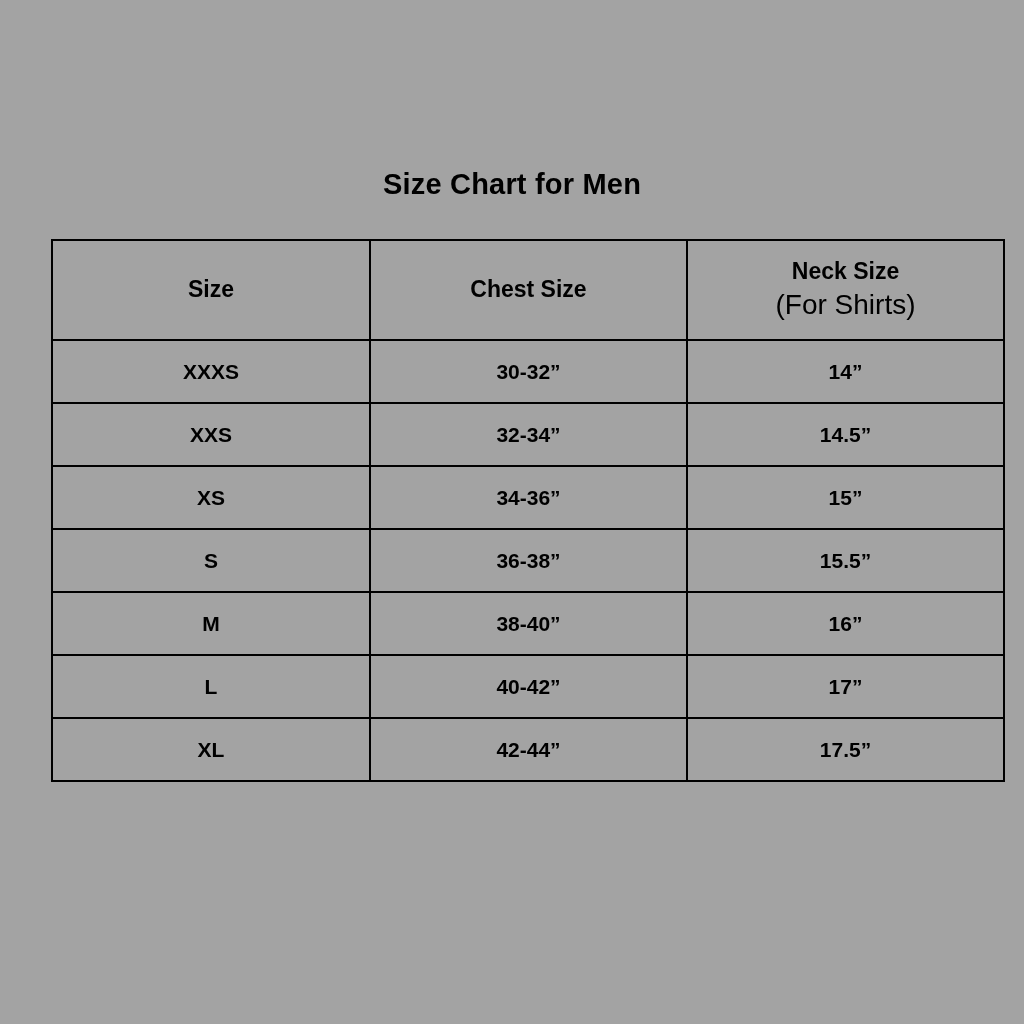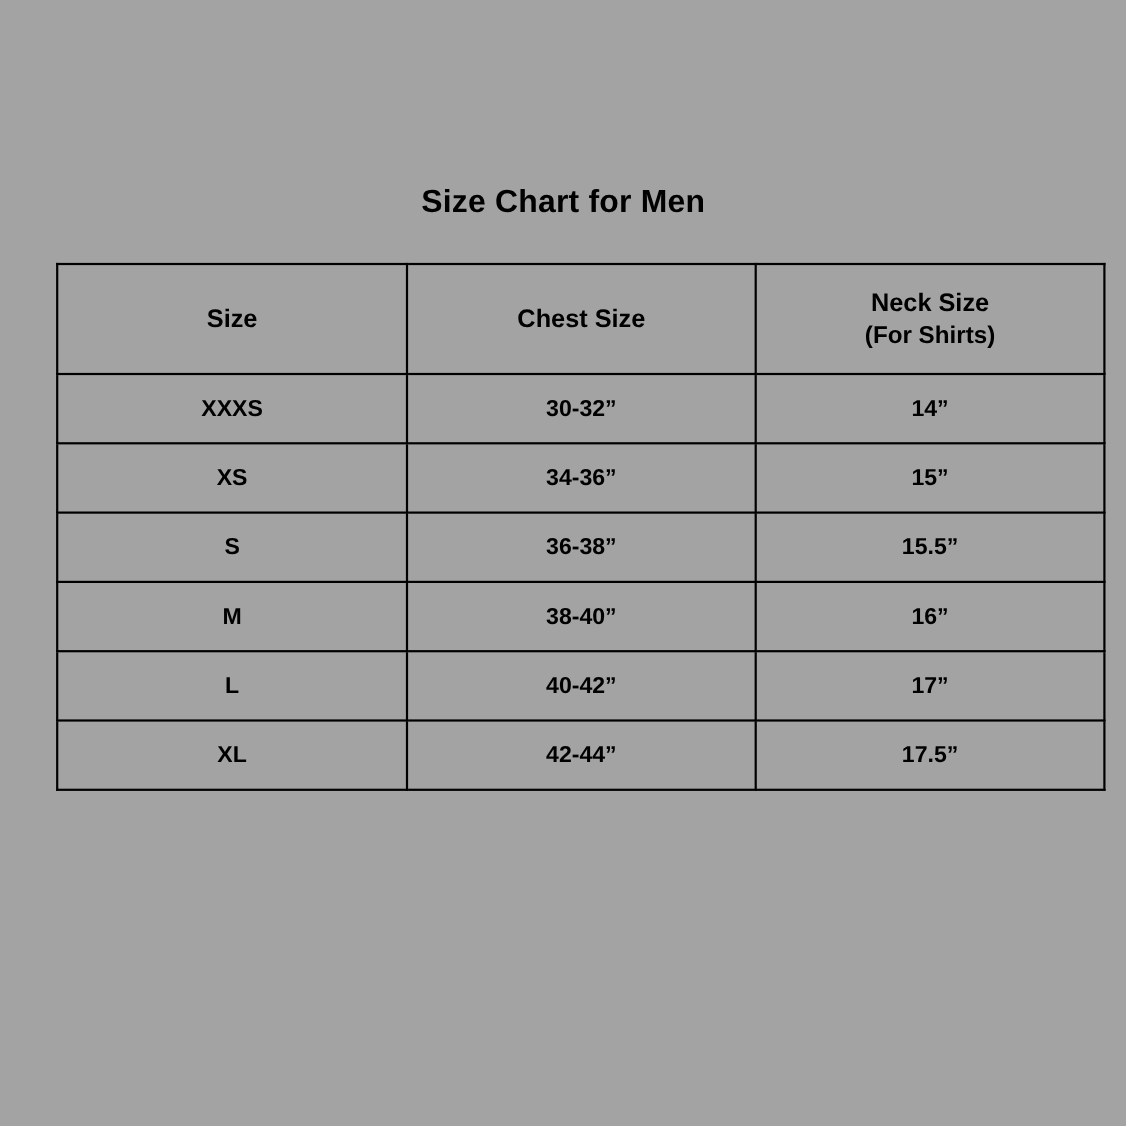--- a/index.html
+++ b/index.html
@@ -58,22 +58,22 @@
   .size-table tbody td {
     height: 53px;
     font-size: 21px;
     padding: 4px 4px;
   }
   .col-size { width: 308px; }
   .col-chest { width: 307px; }
   .col-neck { width: 307px; }
   .hdr-sub {
     display: block;
-    font-size: 22px;
-    font-weight: bold;
+    font-size: 28px;
+    font-weight: normal;
   }
 </style>
 </head>
 <body>
 
 <div class="page">
 
   <div class="chart-title">Size Chart for Men</div>
 
   <table class="size-table">
@@ -89,20 +89,25 @@
           <span>Neck Size</span>
           <span class="hdr-sub">(For Shirts)</span>
         </th>
       </tr>
     </thead>
     <tbody>
       <tr>
         <td>XXXS</td>
         <td>30-32”</td>
         <td>14”</td>
+      </tr>
+      <tr>
+        <td>XXS</td>
+        <td>32-34”</td>
+        <td>14.5”</td>
       </tr>
       <tr>
         <td>XS</td>
         <td>34-36”</td>
         <td>15”</td>
       </tr>
       <tr>
         <td>S</td>
         <td>36-38”</td>
         <td>15.5”</td>

